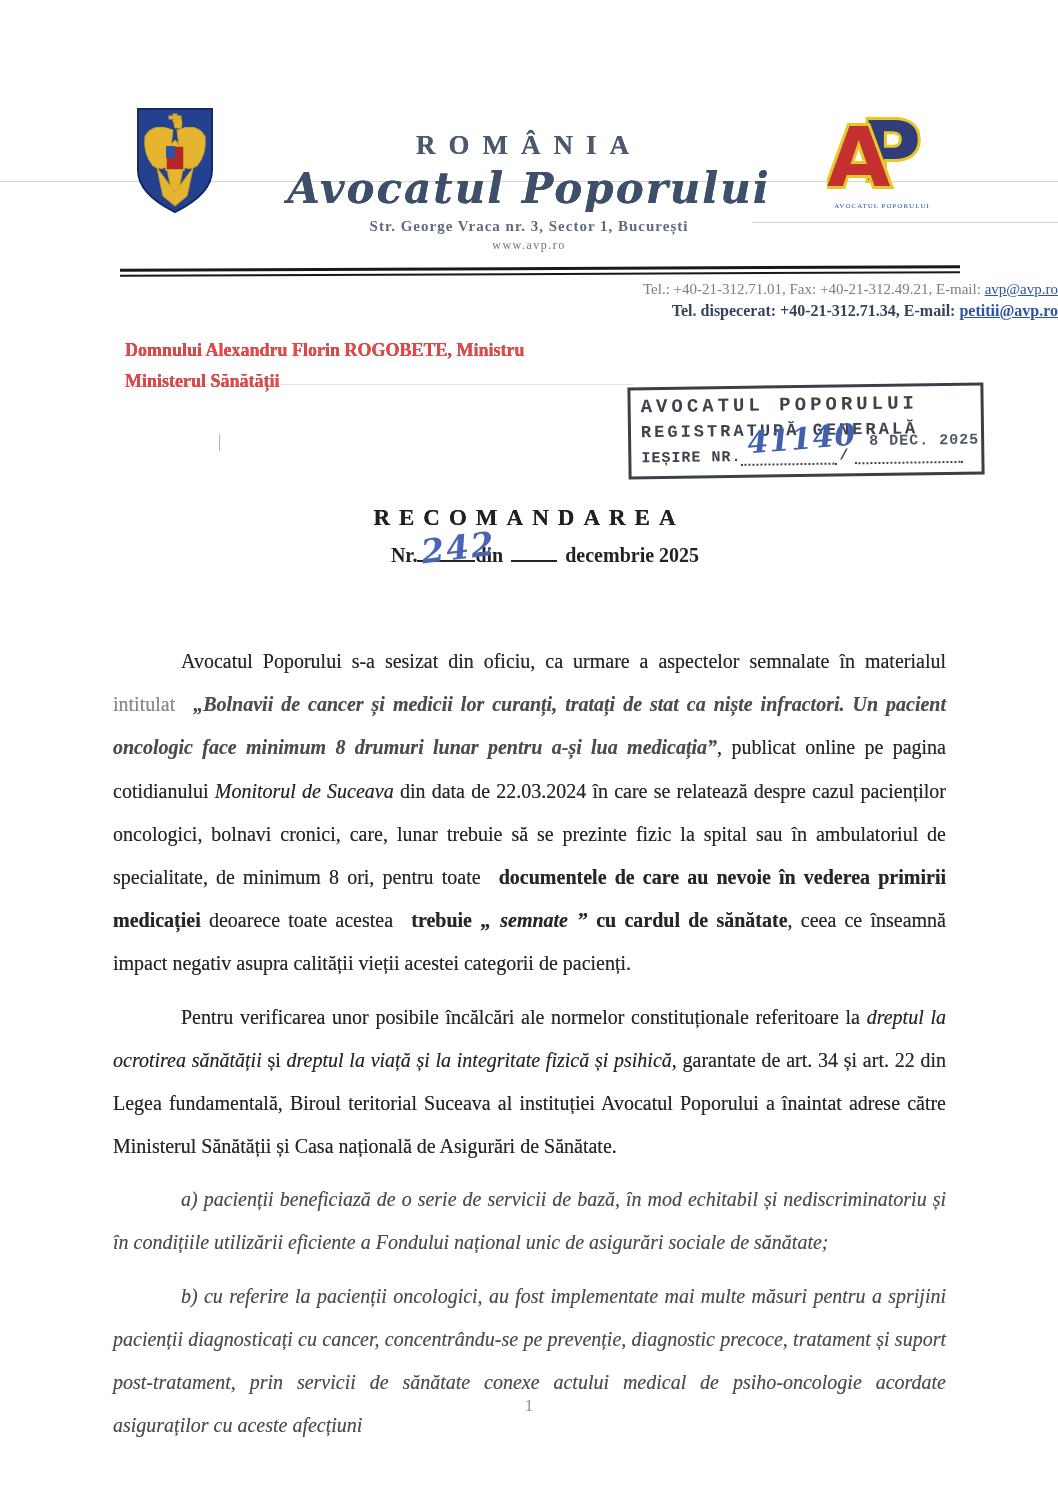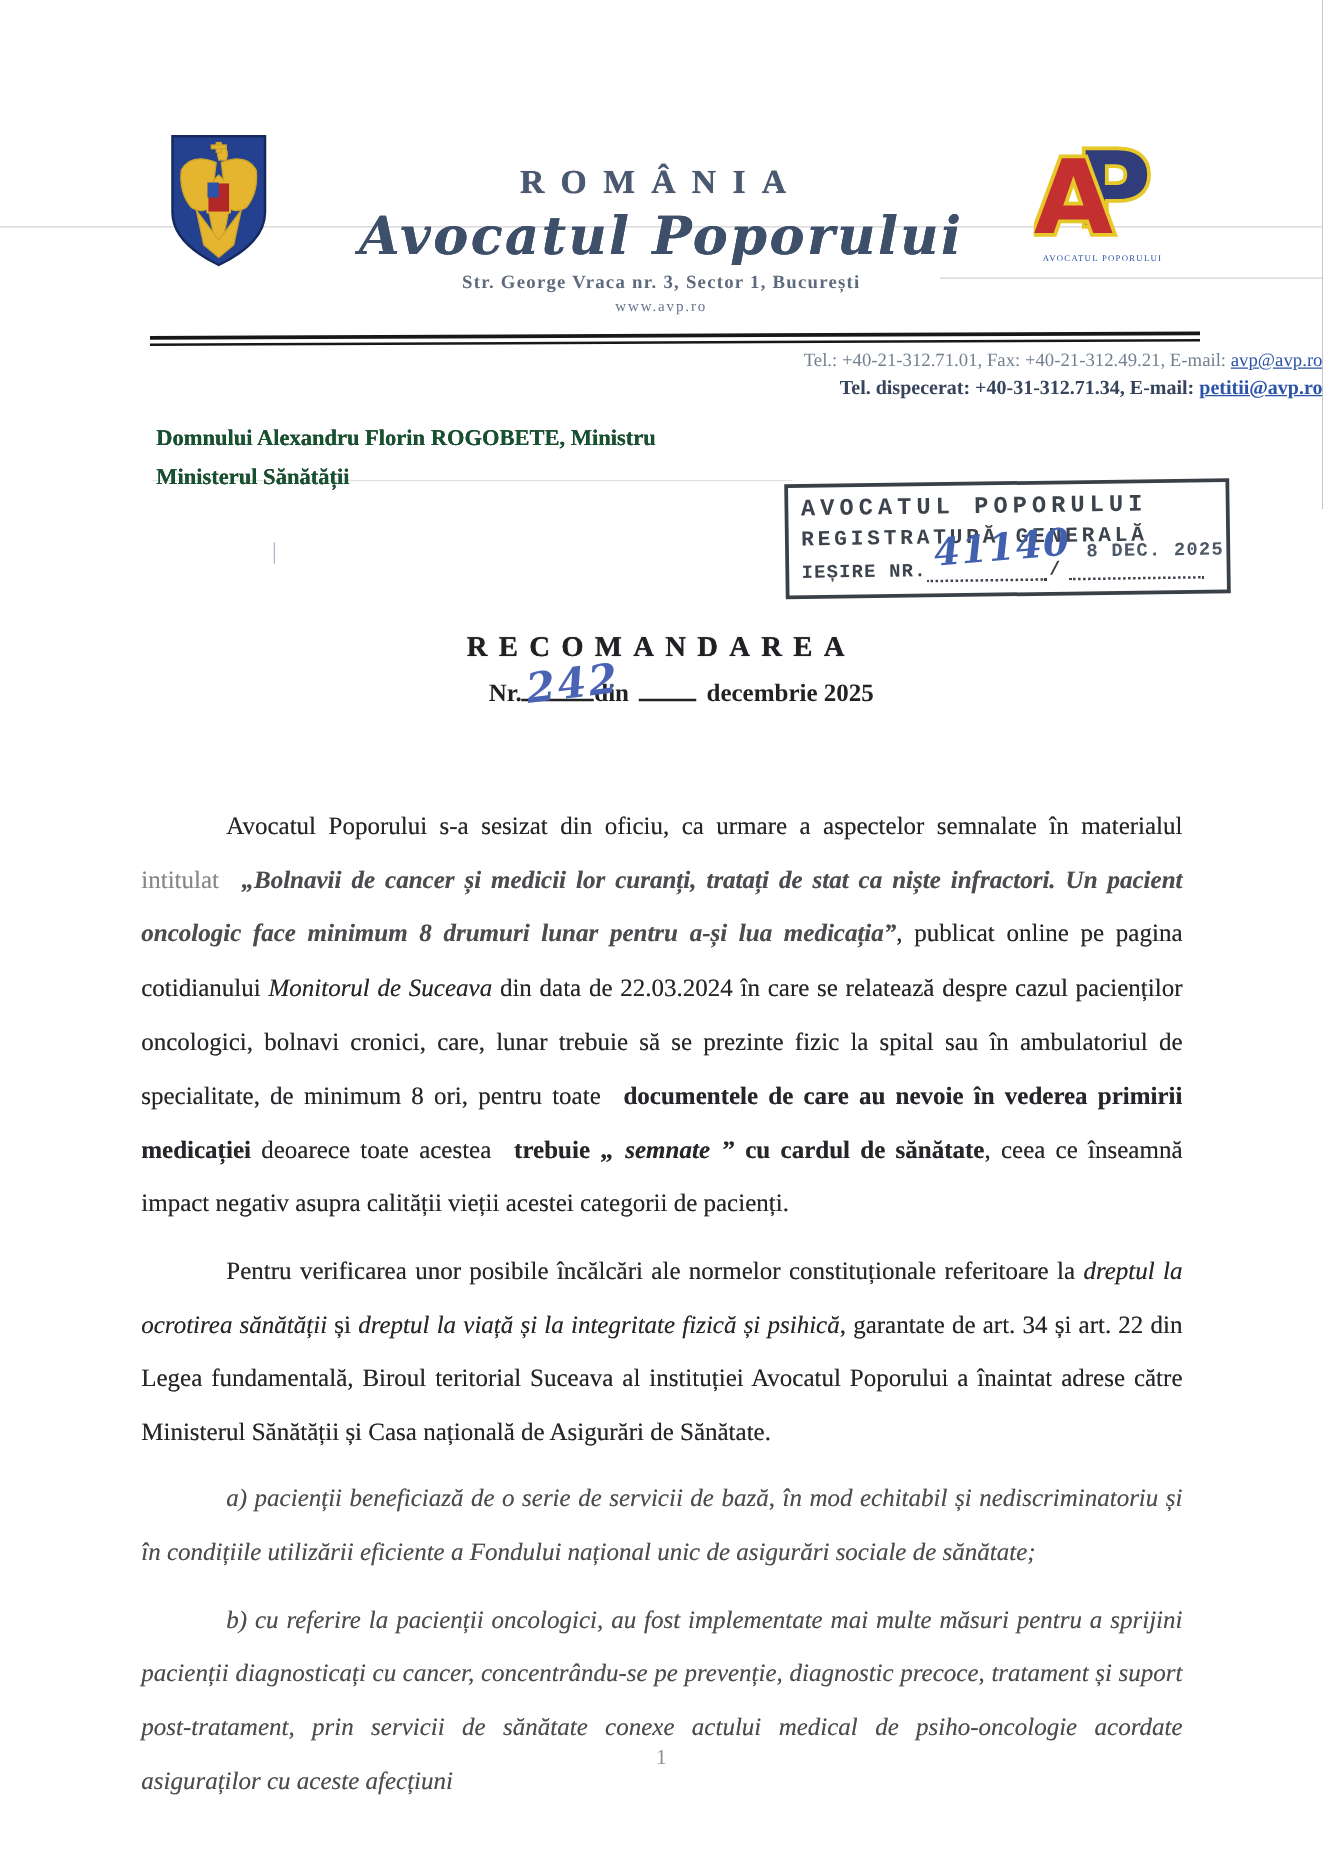--- a/index.html
+++ b/index.html
@@ -35,21 +35,21 @@
     position:absolute;left:120px;top:267px;width:840px;height:3px;
     border-top:3px solid #181818;border-bottom:2px solid #181818;
     transform:rotate(-.25deg);
   }
   .contact{position:absolute;left:0;width:1058px;text-align:right;}
   .contact1{top:281px;font-size:15px;color:#73808f;}
   .contact2{top:302px;font-size:16px;font-weight:bold;color:#36435c;}
   .email{color:#2b53a8;text-decoration:underline;}
 
   
-  .addressee{position:absolute;left:125px;top:340px;font-size:18px;font-weight:bold;color:#14532d;text-shadow:0 0 .5px #2b2b30;}
+  .addressee{position:absolute;left:125px;top:340px;font-size:18px;font-weight:bold;color:#ef4444;text-shadow:0 0 .5px #2b2b30;}
   .addressee .l2{margin-top:10px;}
 
   
   .stamp{
     position:absolute;left:628px;top:385px;width:356px;height:92px;
     border:3px solid #3a4048;transform:rotate(-.8deg);
     font-family:"Liberation Mono", monospace;color:#3c434c;
     padding:6px 8px 4px 10px;box-sizing:border-box;
   }
   .stamp .s1{font-size:19px;font-weight:bold;letter-spacing:4px;white-space:nowrap;}
@@ -137,21 +137,21 @@
   <div class="hdr-center">
     <div class="country">ROMÂNIA</div>
     <div class="script-name">Avocatul Poporului</div>
     <div class="addr">Str. George Vraca nr. 3, Sector 1, București</div>
     <div class="site">www.avp.ro</div>
   </div>
 
   <div class="rule"></div>
 
   <div class="contact contact1"><span>Tel.: +40-21-312.71.01, Fax: +40-21-312.49.21, E-mail: </span><span class="email">avp@avp.ro</span></div>
-  <div class="contact contact2"><span>Tel. dispecerat: +40-31-312.71.34, E-mail: </span><span class="email">petitii@avp.ro</span></div>
+  <div class="contact contact2"><span>Tel. dispecerat: +40-21-312.71.34, E-mail: </span><span class="email">petitii@avp.ro</span></div>
 
   <div class="addressee">
     <div class="l1">Domnului Alexandru Florin ROGOBETE, Ministru</div>
     <div class="l2">Ministerul Sănătății</div>
   </div>
 
   <div class="stamp">
     <div class="s1">AVOCATUL POPORULUI</div>
     <div class="s2">REGISTRATURĂ GENERALĂ</div>
     <div class="s3">

